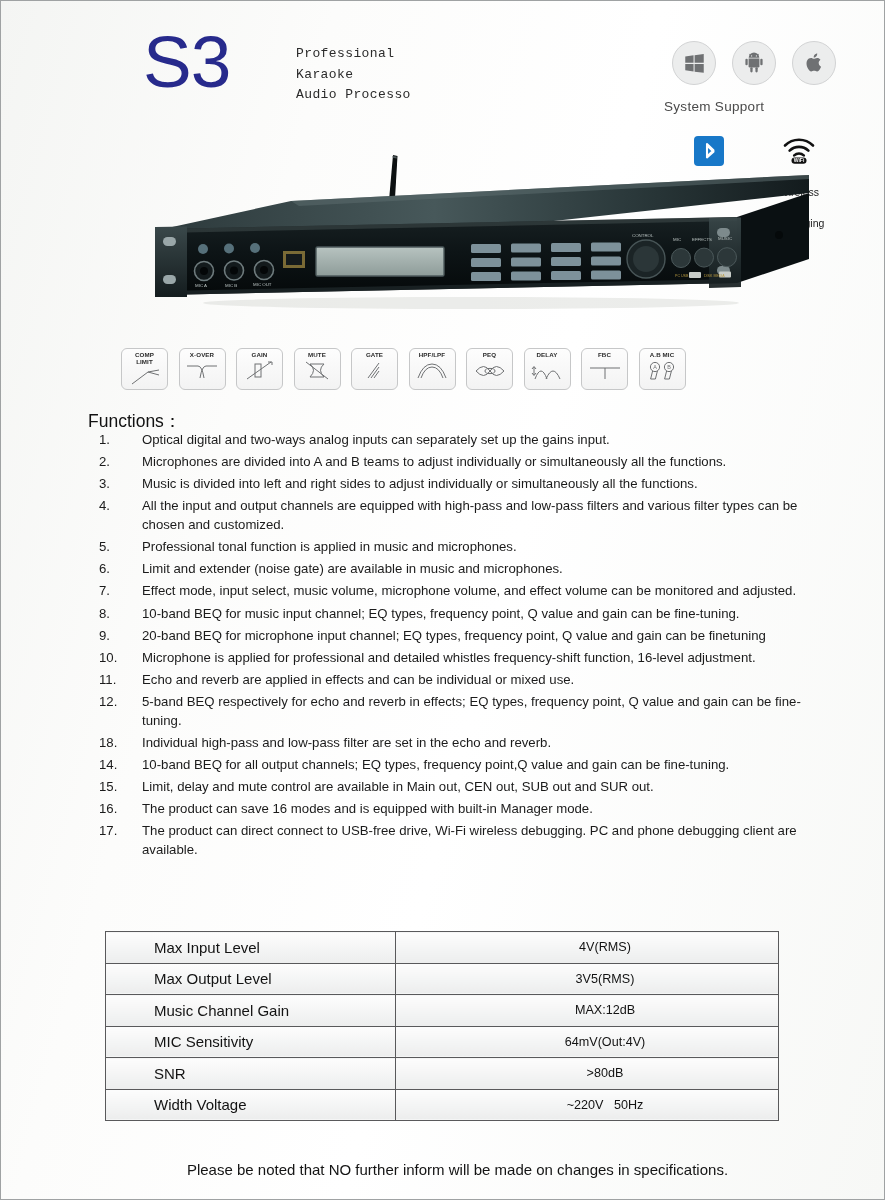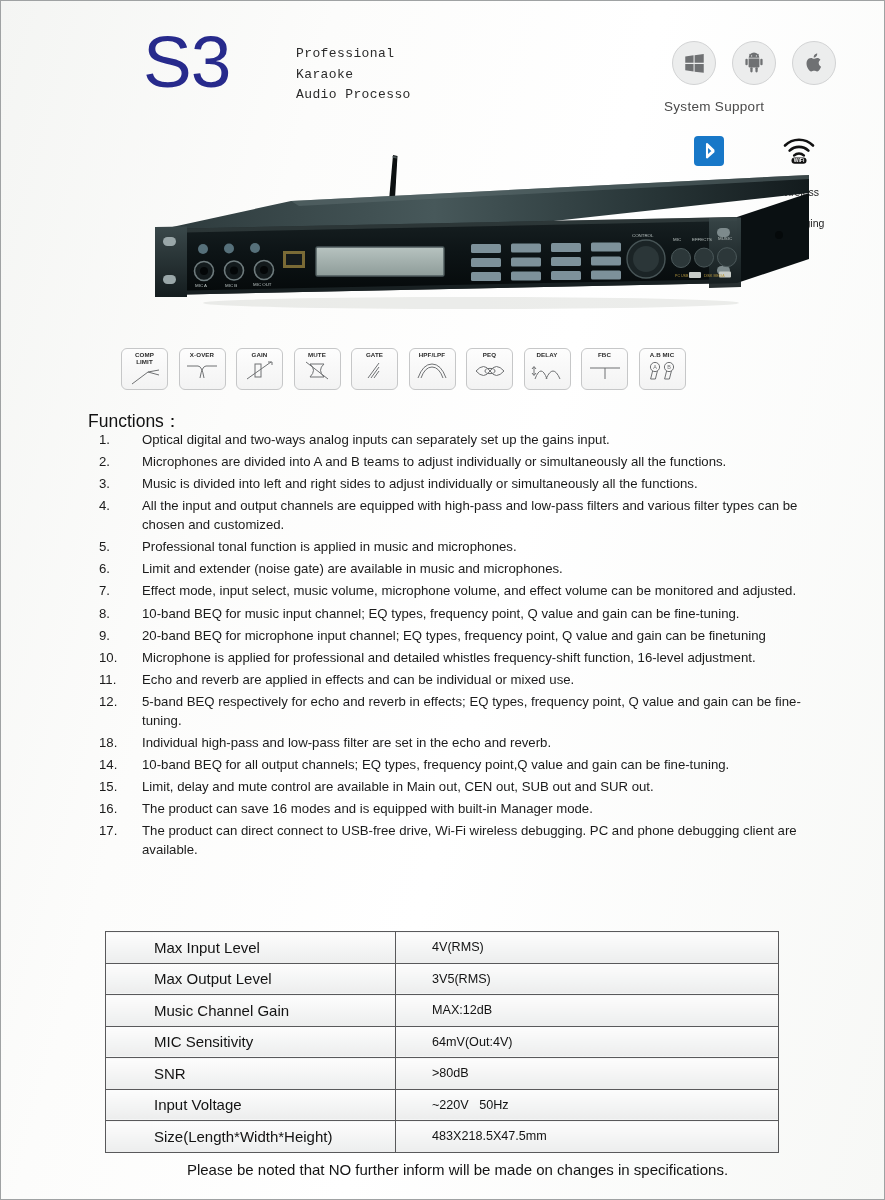--- a/index.html
+++ b/index.html
@@ -87,21 +87,21 @@
     border:1.4px solid #59595b;
     height:30.5px;padding:0;
     background:linear-gradient(180deg,#fdfdfd,#eceded);
   }
   .spec td.pad{width:46px;border-right:none;}
   .spec td.lab{
     border-left:none;
     font-size:15px;color:#131313;padding-left:2px;
   }
   .spec td.val{
-    width:346px;font-size:12.6px;color:#131313;padding-left:36px;
+    width:346px;font-size:12.6px;color:#131313;padding-left:36px;text-align:center;
   }
   .footnote{
     position:absolute;left:16px;top:1160px;width:881px;text-align:center;
     font-size:15px;color:#141414;
   }
 </style>
 </head>
 <body>
 
 <div class="page">
@@ -513,25 +513,20 @@
       <td class="lab">MIC Sensitivity</td>
       <td class="val">64mV(Out:4V)</td>
     </tr>
     <tr>
       <td class="pad"></td>
       <td class="lab">SNR</td>
       <td class="val">&gt;80dB</td>
     </tr>
     <tr>
       <td class="pad"></td>
-      <td class="lab">Input Voltage</td>
+      <td class="lab">Width Voltage</td>
       <td class="val">~220V&nbsp;&nbsp; 50Hz</td>
-    </tr>
-    <tr>
-      <td class="pad"></td>
-      <td class="lab">Size(Length*Width*Height)</td>
-      <td class="val">483X218.5X47.5mm</td>
     </tr>
   </tbody>
     </table>
 
   <div class="footnote">Please be noted that NO further inform will be made on changes in specifications.</div>
 </div>
 
 </body></html>

